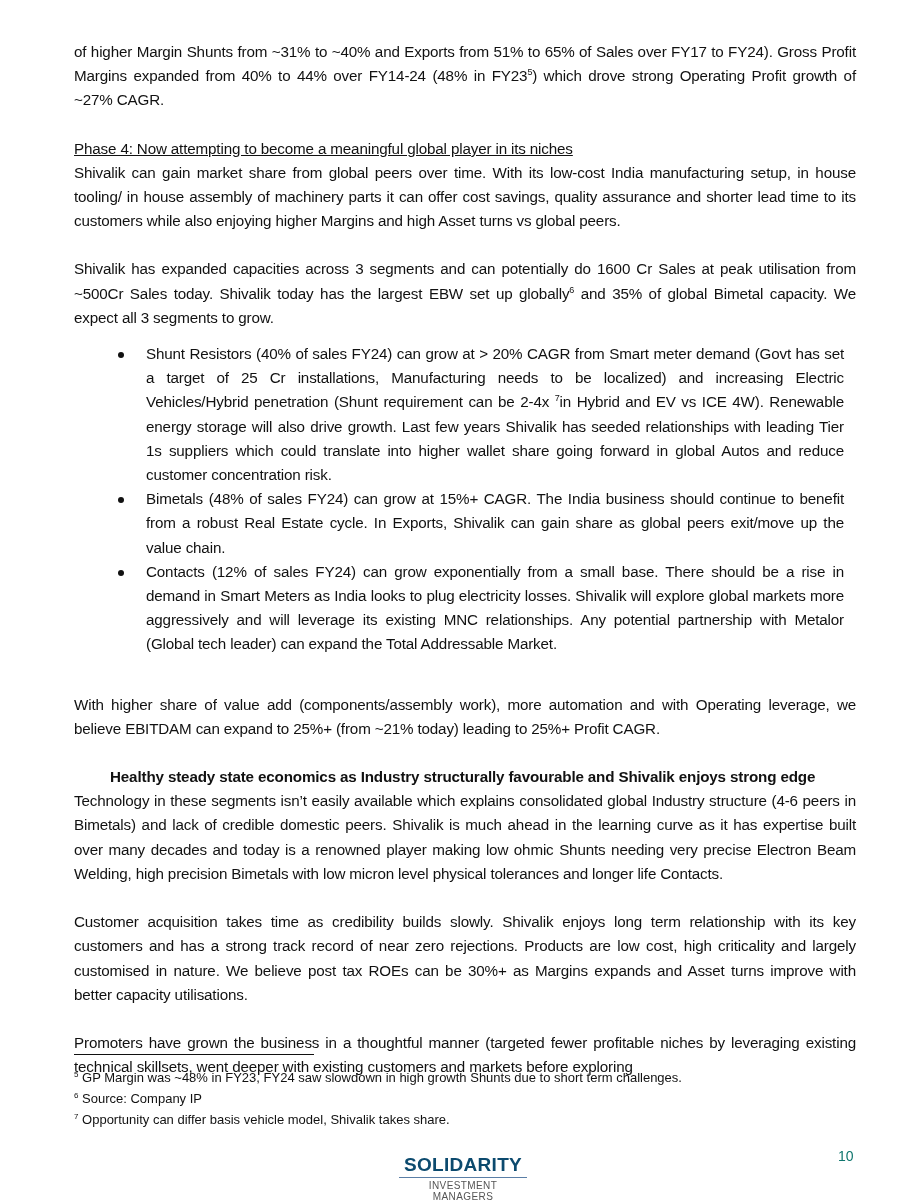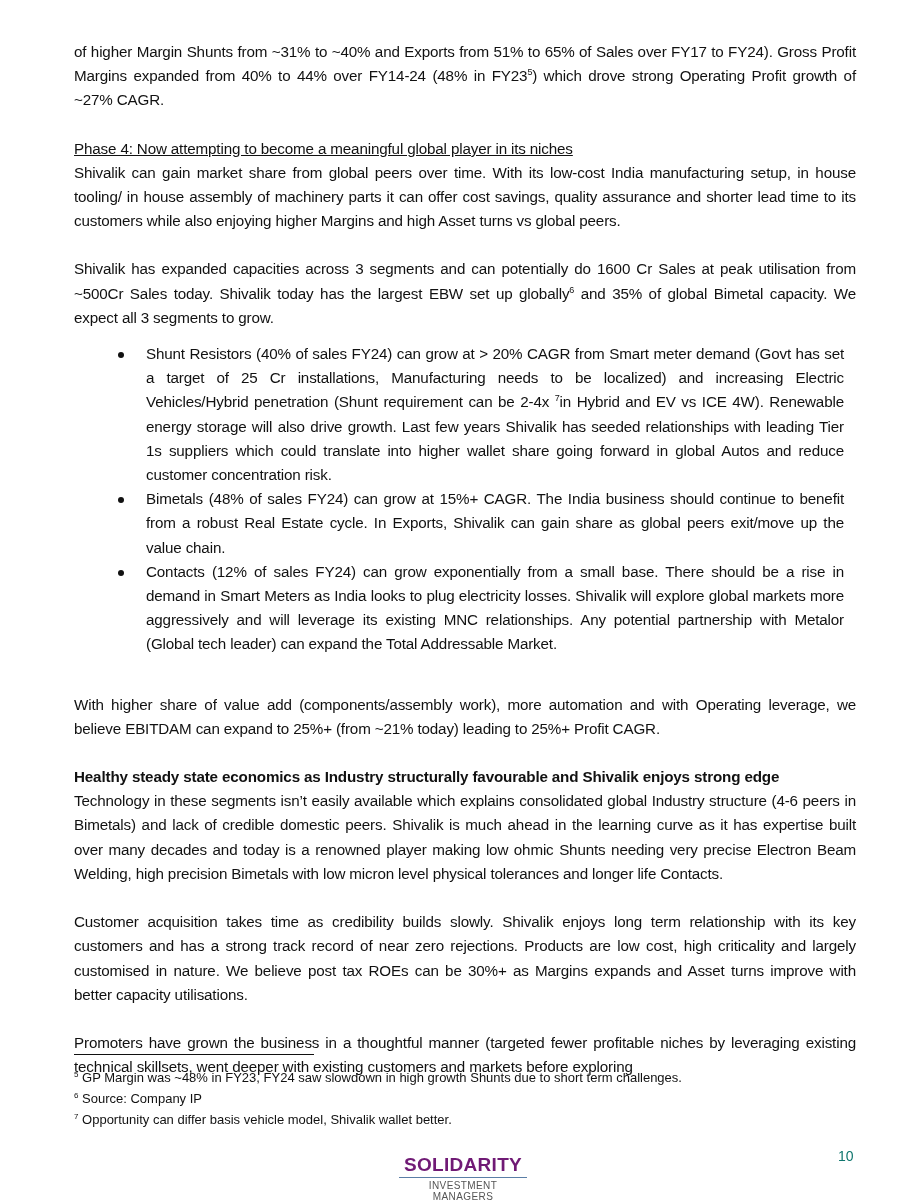--- a/index.html
+++ b/index.html
@@ -8,21 +8,21 @@
       font-family: "Liberation Sans", "DejaVu Sans", sans-serif;
       color: #111111;
     }
     .page { position: absolute; left: 74px; top: 40px; width: 782px; }
     .p {
       font-size: 15.2px; line-height: 24.2px; text-align: justify;
       margin: 0; letter-spacing: -0.15px;
     }
     .gap { height: 24px; }
     .heading-u { text-decoration: underline; }
-    .heading-b { font-weight: bold; }
+    .heading-b { font-weight: bold; margin-left: 36px; }
     sup { font-size: 9px; line-height: 0; vertical-align: super; }
     ul.bullets { margin: 12px; padding: 0; list-style: none; }
     ul.bullets li { position: relative; padding-left: 60px; }
     ul.bullets li .dot {
       position: absolute; left: 32px; top: 10px; width: 6px; height: 6px;
       border-radius: 50%; background: #111;
     }
     .fn-rule {
       position: absolute; left: 74px; top: 1054px; width: 240px; height: 0;
       border-top: 1.5px solid #111;
@@ -31,21 +31,21 @@
       position: absolute; left: 74px; top: 1067px; width: 782px;
       font-size: 13px; line-height: 21px;
     }
     .footnotes sup { font-size: 8px; }
     .logo {
       position: absolute; left: 399px; top: 1154px; width: 128px;
       text-align: center;
     }
     .logo-main {
       font-family: "Liberation Sans", sans-serif; font-weight: bold;
-      font-size: 19px; color: #701a75; letter-spacing: 0.3px; line-height: 22px;
+      font-size: 19px; color: #0c4a6e; letter-spacing: 0.3px; line-height: 22px;
       border-bottom: 1.5px solid #5a7ea6; padding-bottom: 1px;
     }
     .logo-sub {
       font-size: 10px; color: #555; letter-spacing: 0.4px; line-height: 11px;
       margin-top: 2px;
     }
     .page-num {
       position: absolute; left: 838px; top: 1148px; font-size: 14px; color: #0f766e;
     }
   </style>
@@ -93,21 +93,21 @@
   <div class="gap"></div>
 
   <p class="p">Promoters have grown the business in a thoughtful manner (targeted fewer profitable niches by leveraging existing technical skillsets, went deeper with existing customers and markets before exploring</p>
 </div>
 
 <div class="fn-rule"></div>
 
 <div class="footnotes">
   <div><sup>5</sup><span> GP Margin was ~48% in FY23, FY24 saw slowdown in high growth Shunts due to short term challenges.</span></div>
   <div><sup>6</sup><span> Source: Company IP</span></div>
-  <div><sup>7</sup><span> Opportunity can differ basis vehicle model, Shivalik wallet better.</span></div>
+  <div><sup>7</sup><span> Opportunity can differ basis vehicle model, Shivalik takes share.</span></div>
 </div>
 
 <div class="logo">
   <div class="logo-main">SOLIDARITY</div>
   <div class="logo-sub">INVESTMENT MANAGERS</div>
 </div>
 
 <div class="page-num">10</div>
 
 </body></html>

